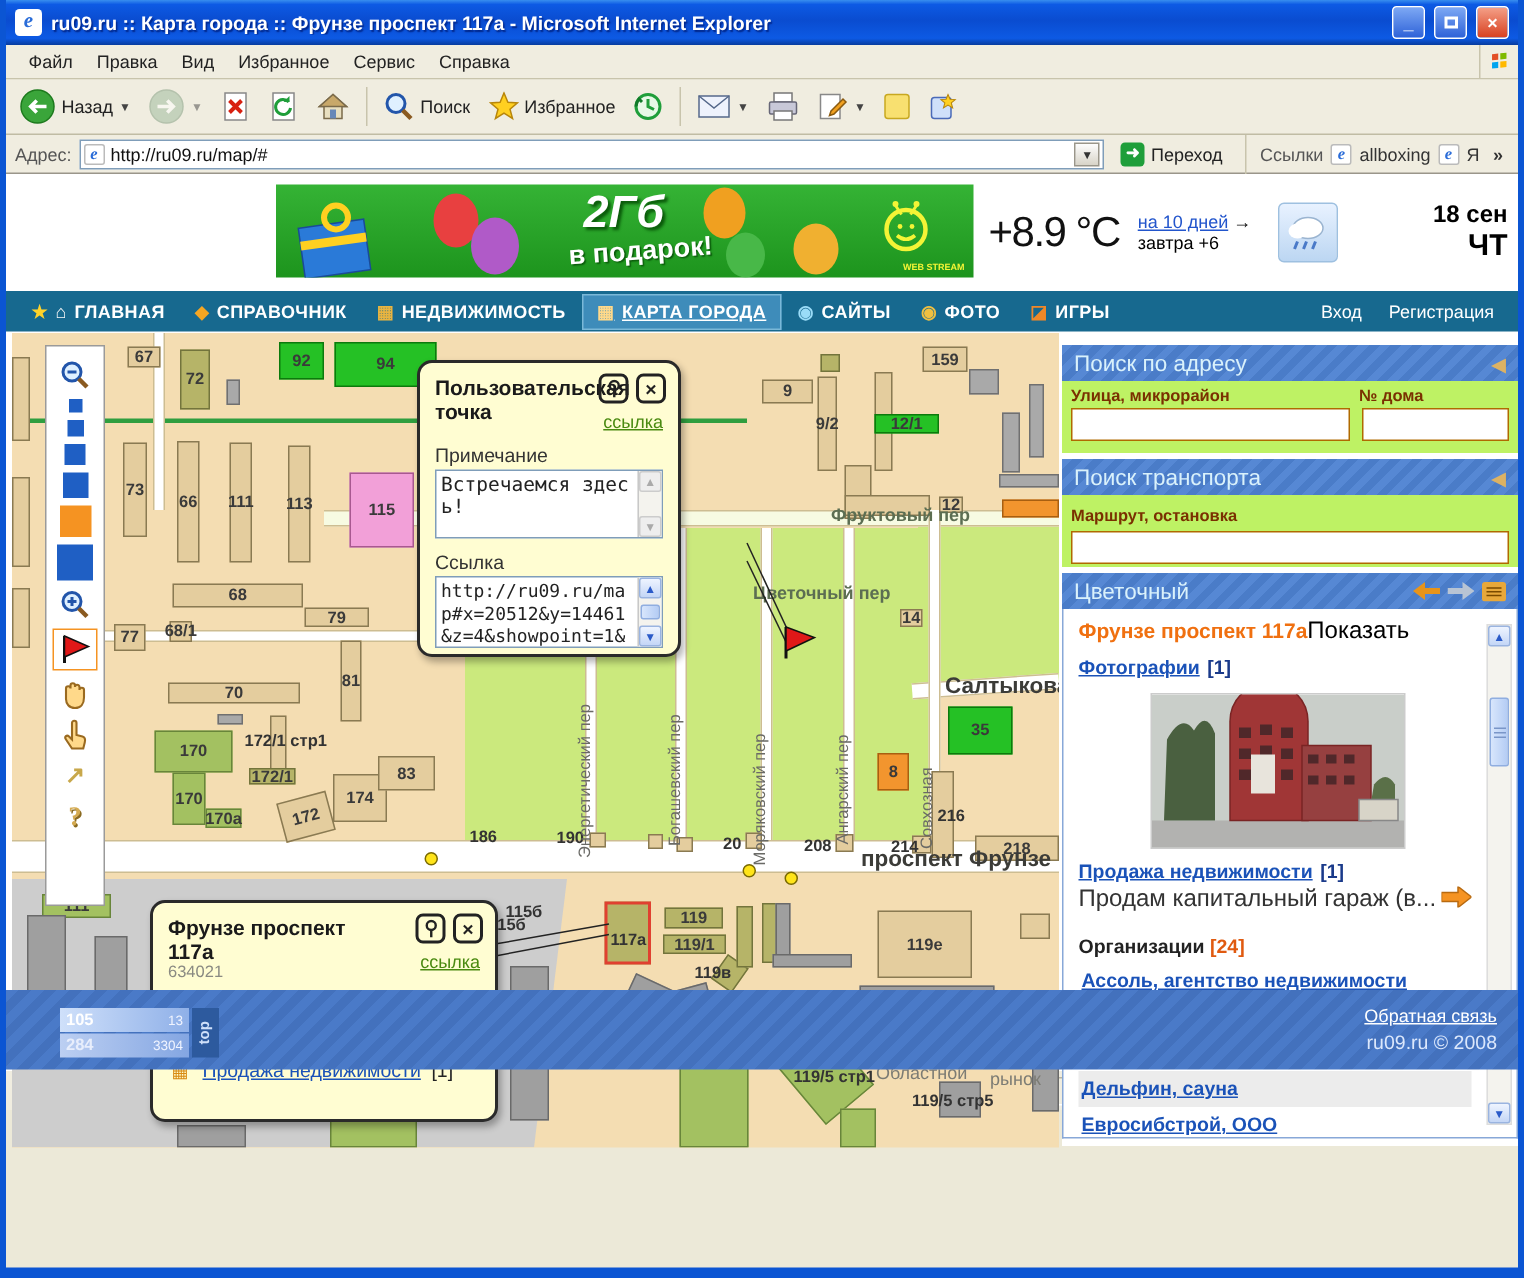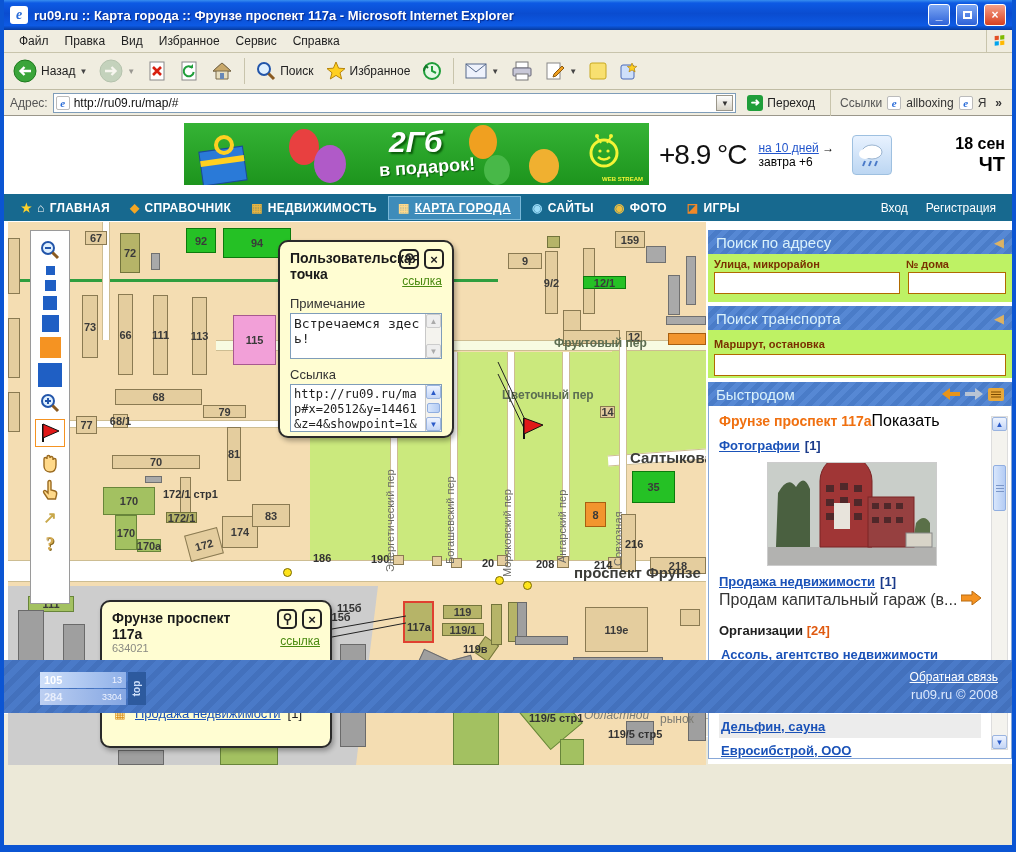--- a/index.html
+++ b/index.html
@@ -486,21 +486,21 @@
             <div class="mlab" style="left: 432px; top: 439px;">119б</div>
             <div class="mlab" style="left: 617px; top: 316px;">216</div>
             <div class="mlab" style="left: 586px; top: 337px;">214</div>
             <div class="mlab" style="left: 528px; top: 336px;">208</div>
             <div class="mlab" style="left: 474px; top: 335px;">20</div>
             <div class="mlab" style="left: 305px; top: 330px;">186</div>
             <div class="mlab" style="left: 363px; top: 331px;">190</div>
             <div class="mlab" style="left: 155px; top: 266px;">172/1 стр1</div>
             <div class="mlab" style="left: 521px; top: 490px;">119/5 стр1</div>
             <div class="mlab" style="left: 600px; top: 506px;">119/5 стр5</div>
-            <div class="mlab g" style="left: 576px; top: 486px; font-style: italic;">Областной</div>
+            <div class="mlab g" style="left: 576px; top: 486px;">Областной</div>
             <div class="mlab g" style="left: 652px; top: 490px;">рынок</div>
             <div class="stlab" style="left: 546px; top: 114px;">Фруктовый пер</div>
             <div class="stlab" style="left: 494px; top: 166px;">Цветочный пер</div>
             <div class="stlab big" style="left: 622px; top: 227px;">Салтыкова</div>
             <div class="stlab big" style="left: 566px; top: 342px;">проспект Фрунзе</div>
             <div class="vlab" style="left: 376px; top: 350px;">Энергетический пер</div>
             <div class="vlab" style="left: 436px; top: 342px;">Богашевский пер</div>
             <div class="vlab" style="left: 493px; top: 355px;">Моряковский пер</div>
             <div class="vlab" style="left: 548px; top: 341px;">Ангарский пер</div>
             <div class="vlab" style="left: 604px; top: 344px;">Совхозная</div>
@@ -646,21 +646,21 @@
         <div class="phead">
           <span>Поиск транспорта</span>
           <span class="arr">◀</span>
         </div>
         <div class="pbody" style="height:48px">
           <span class="flabel">Маршрут, остановка</span>
           <span class="finput" style="display:block"></span>
         </div>
         <div style="height:4px;background:#fff"></div>
         <div class="phead">
-          <span>Быстродом</span>
+          <span>Цветочный</span>
           <span class="ihicons">
             <svg width="18" height="12">
                 <path d="M8 0L0 6l8 6V8h10V4H8z" fill="#e8941a"></path>
               </svg>
             <svg width="18" height="12">
                 <path d="M10 0l8 6-8 6V8H0V4h10z" fill="#b8c4d4"></path>
               </svg>
             <svg width="16" height="13">
                 <rect x="0" y="0" width="16" height="13" rx="2" fill="#e8a83a"></rect>
                 <path d="M3 4h10M3 6.5h10M3 9h10" stroke="#7a4a00"></path>

